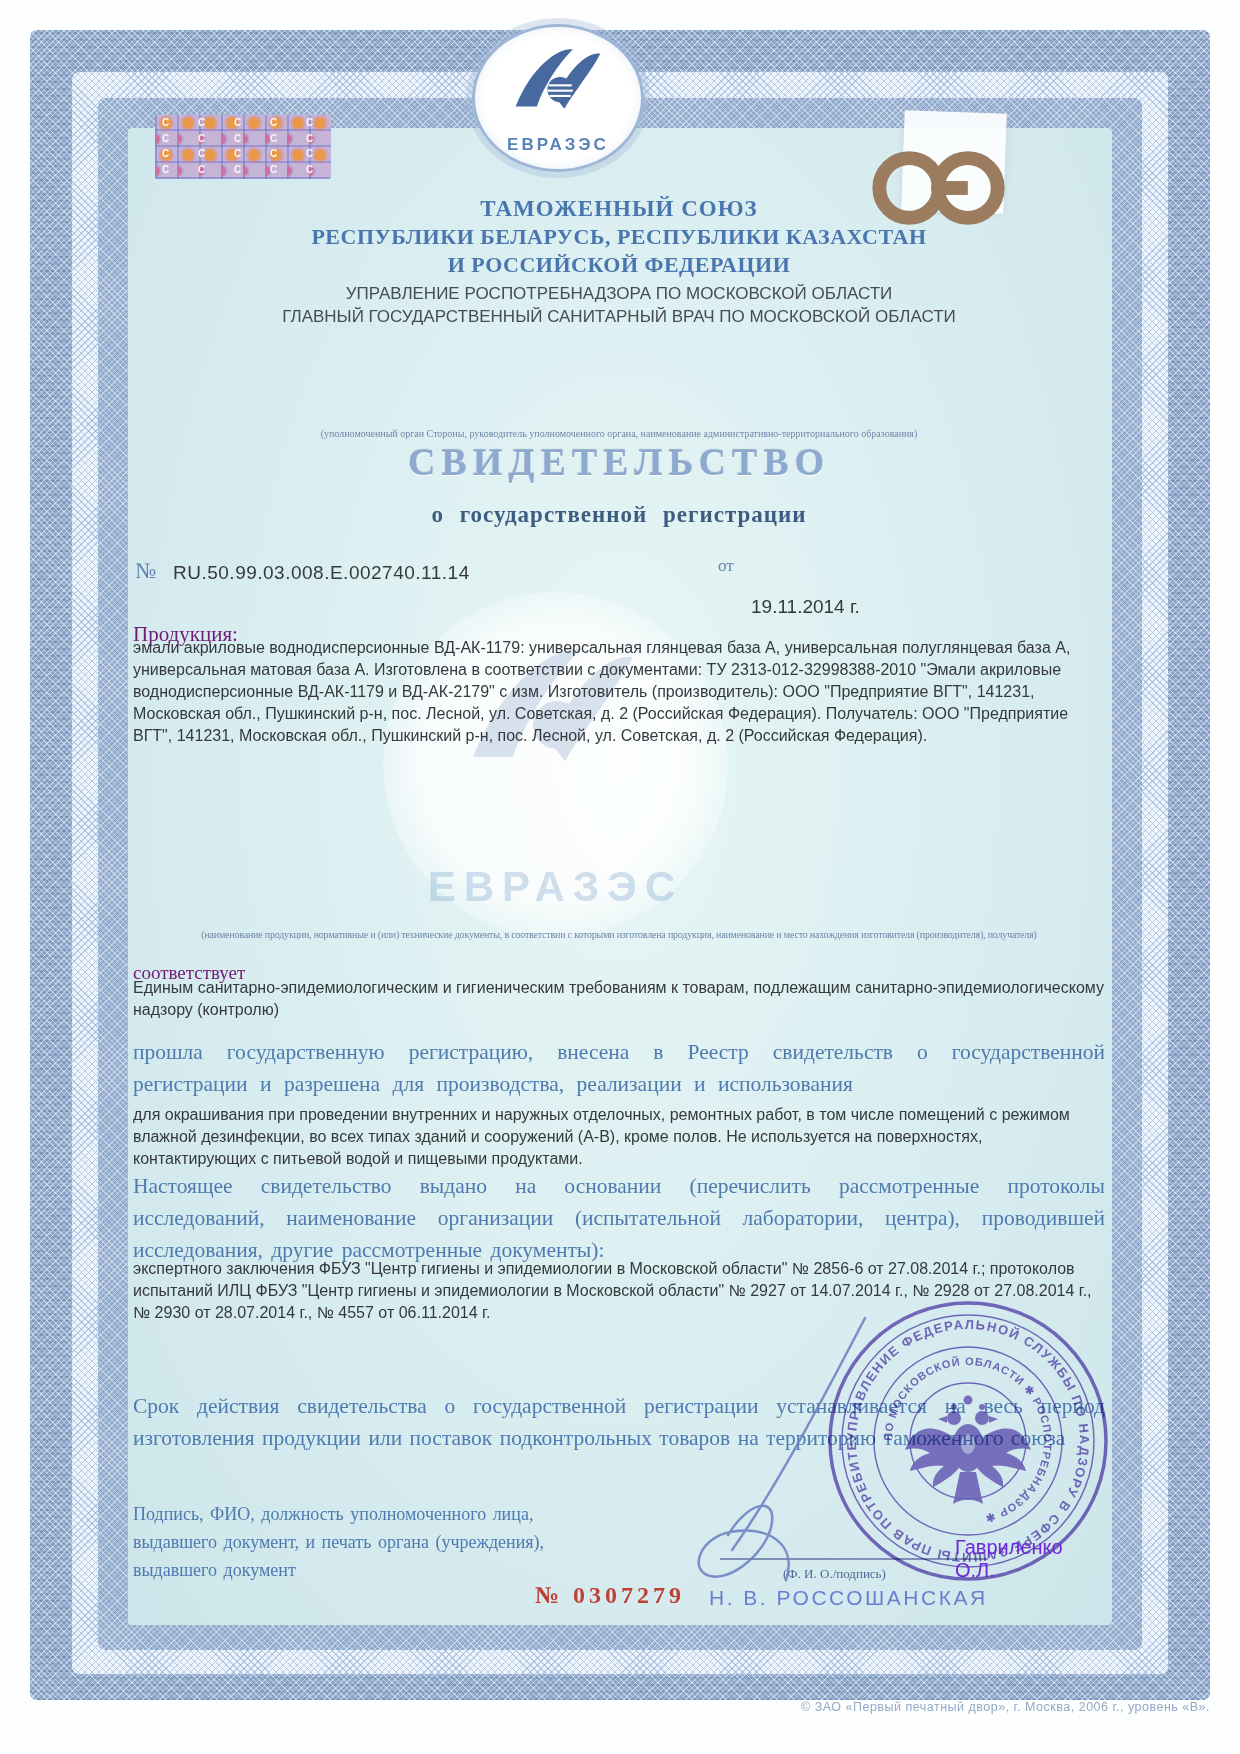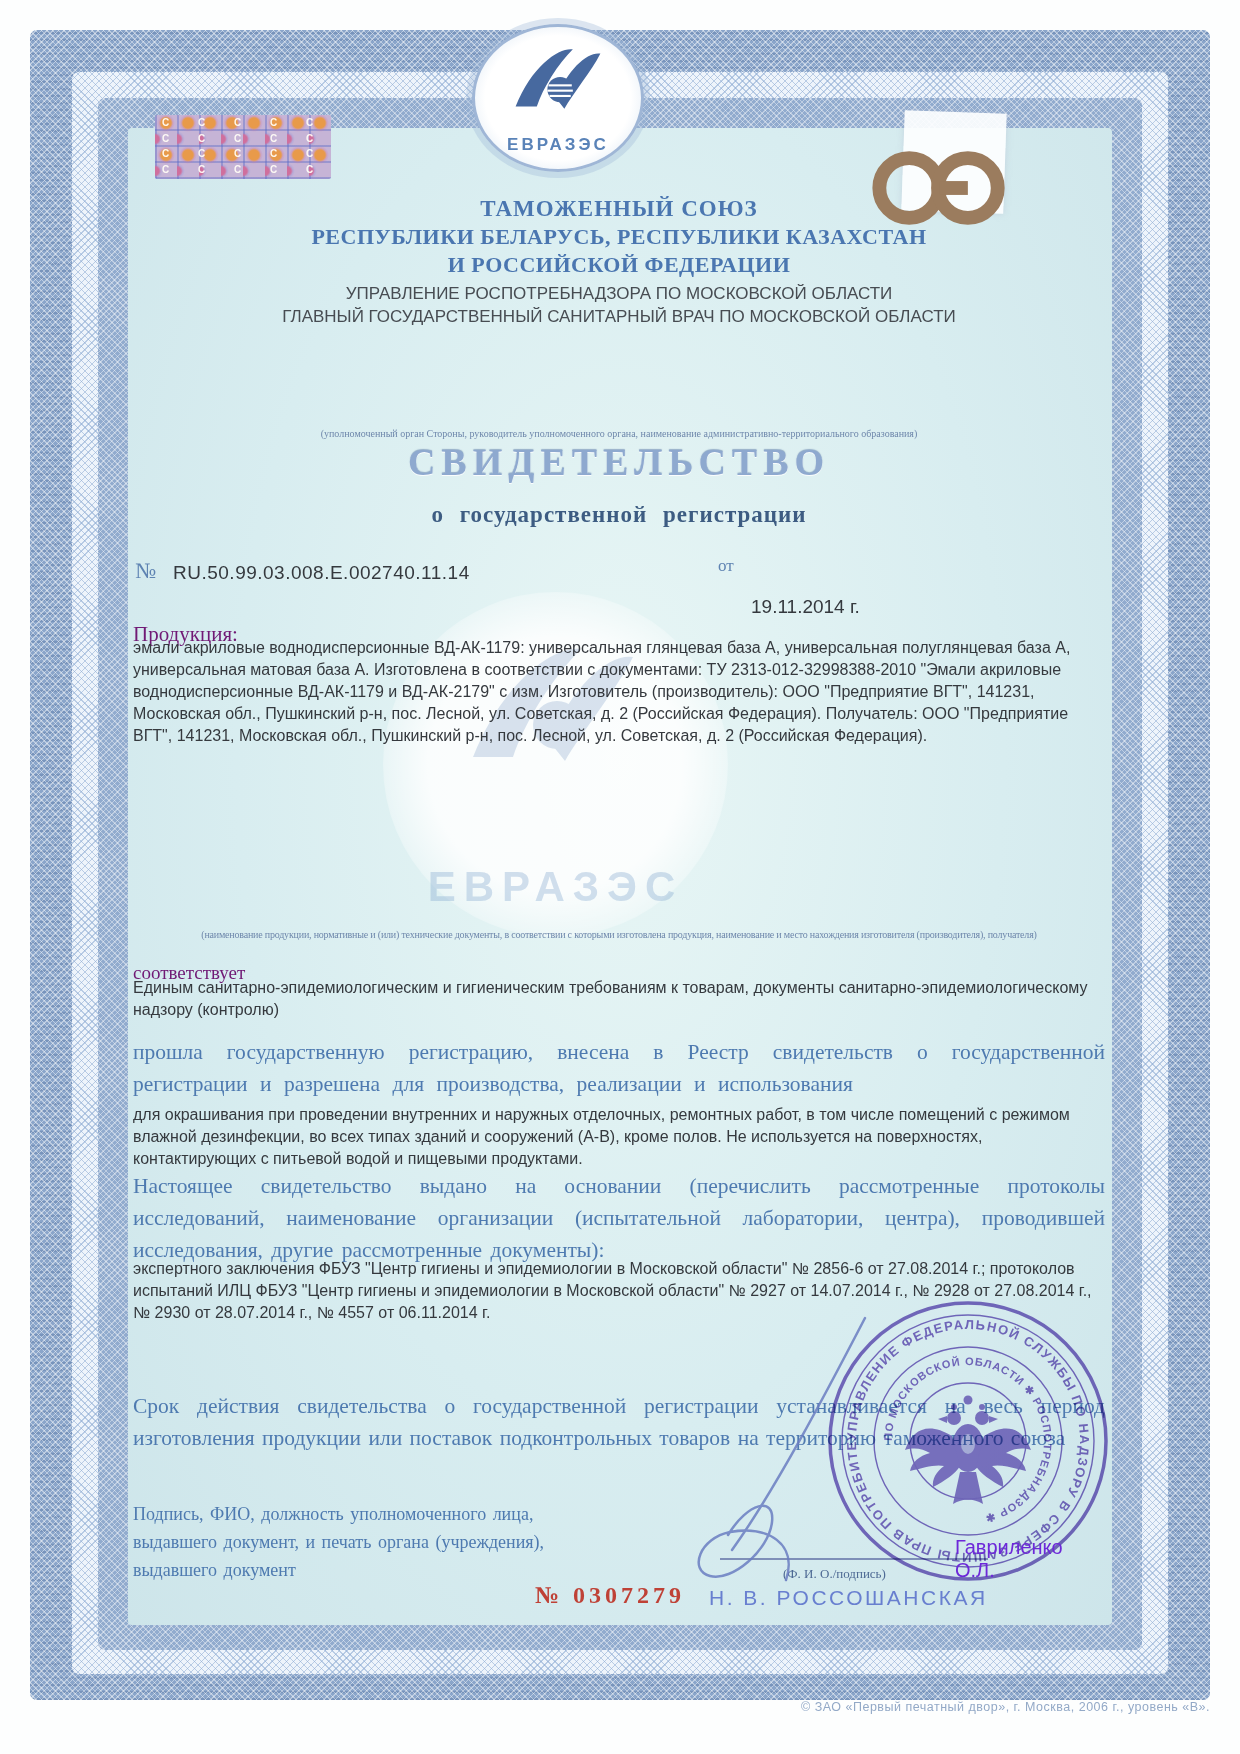--- a/index.html
+++ b/index.html
@@ -179,21 +179,21 @@
       <span class="serif date-label">от</span>
       <span class="date-value">19.11.2014 г.</span>
     </div>
 
     <div class="abs serif label-blue product-label">Продукция:</div>
     <div class="abs sans-par product-text">эмали акриловые воднодисперсионные ВД-АК-1179: универсальная глянцевая база А, универсальная полуглянцевая база А, универсальная матовая база А. Изготовлена в соответствии с документами: ТУ 2313-012-32998388-2010 "Эмали акриловые воднодисперсионные ВД-АК-1179 и ВД-АК-2179" с изм. Изготовитель (производитель): ООО "Предприятие ВГТ", 141231, Московская обл., Пушкинский р-н, пос. Лесной, ул. Советская, д. 2 (Российская Федерация). Получатель: ООО "Предприятие ВГТ", 141231, Московская обл., Пушкинский р-н, пос. Лесной, ул. Советская, д. 2 (Российская Федерация).</div>
 
     <div class="abs center serif caption caption-2">(наименование продукции, нормативные и (или) технические документы, в соответствии с которыми изготовлена продукция, наименование и место нахождения изготовителя (производителя), получателя)</div>
 
     <div class="abs serif label-blue conforms-label">соответствует</div>
-    <div class="abs sans-par conforms-text">Единым санитарно-эпидемиологическим и гигиеническим требованиям к товарам, документы санитарно-эпидемиологическому надзору (контролю)</div>
+    <div class="abs sans-par conforms-text">Единым санитарно-эпидемиологическим и гигиеническим требованиям к товарам, подлежащим санитарно-эпидемиологическому надзору (контролю)</div>
 
     <div class="abs serif-par registered-par">прошла государственную регистрацию, внесена в Реестр свидетельств о государственной регистрации и разрешена для производства, реализации и использования</div>
     <div class="abs sans-par usage-par">для окрашивания при проведении внутренних и наружных отделочных, ремонтных работ, в том числе помещений с режимом влажной дезинфекции, во всех типах зданий и сооружений (А-В), кроме полов. Не используется на поверхностях, контактирующих с питьевой водой и пищевыми продуктами.</div>
     <div class="abs serif-par basis-par">Настоящее свидетельство выдано на основании (перечислить рассмотренные протоколы исследований, наименование организации (испытательной лаборатории, центра), проводившей исследования, другие рассмотренные документы):</div>
     <div class="abs sans-par documents-par">экспертного заключения ФБУЗ "Центр гигиены и эпидемиологии в Московской области" № 2856-6 от 27.08.2014 г.; протоколов испытаний ИЛЦ ФБУЗ "Центр гигиены и эпидемиологии в Московской области" № 2927 от 14.07.2014 г., № 2928 от 27.08.2014 г., № 2930 от 28.07.2014 г., № 4557 от 06.11.2014 г.</div>
     <div class="abs serif-par validity-par">Срок действия свидетельства о государственной регистрации устанавливается на весь период изготовления продукции или поставок подконтрольных товаров на территорию таможенного союза</div>
     <div class="abs serif-par sig-caption">Подпись, ФИО, должность уполномоченного лица, выдавшего документ, и печать органа (учреждения), выдавшего документ</div>
 
     <svg class="sig-svg" width="270" height="300" viewBox="0 0 270 300">
       <g fill="none" stroke="#6b7ec2" stroke-width="2.5" opacity="0.85" stroke-linecap="round">

